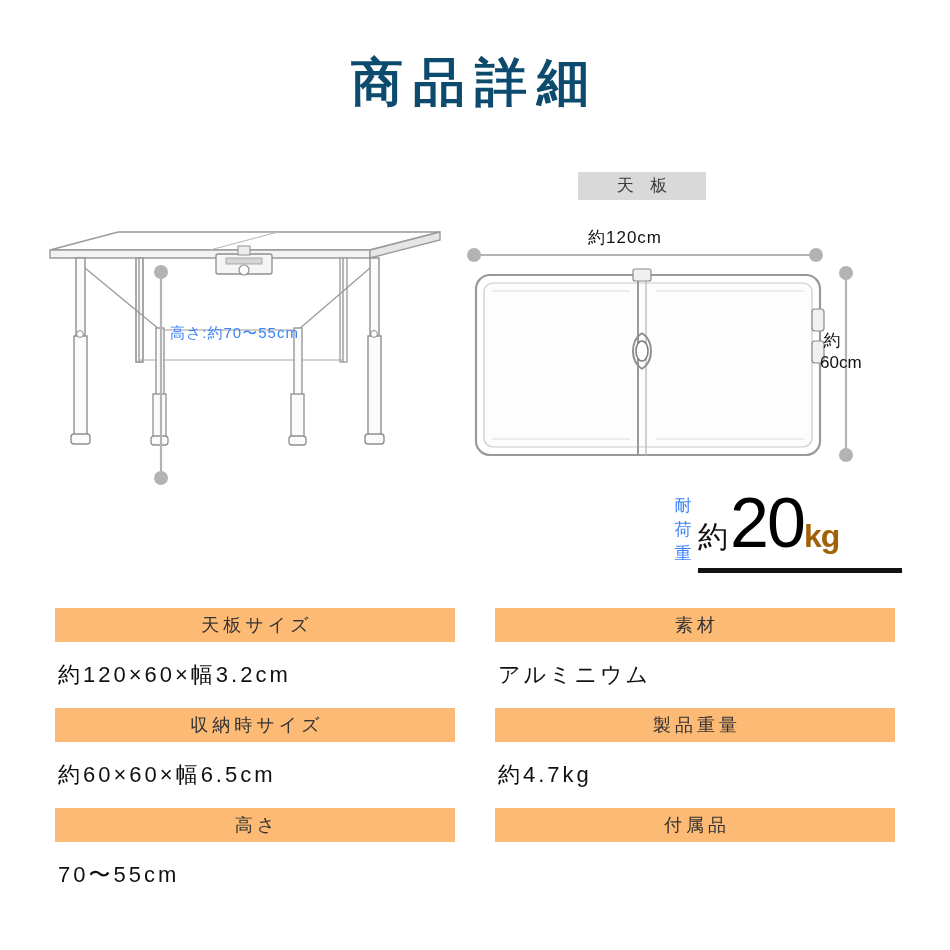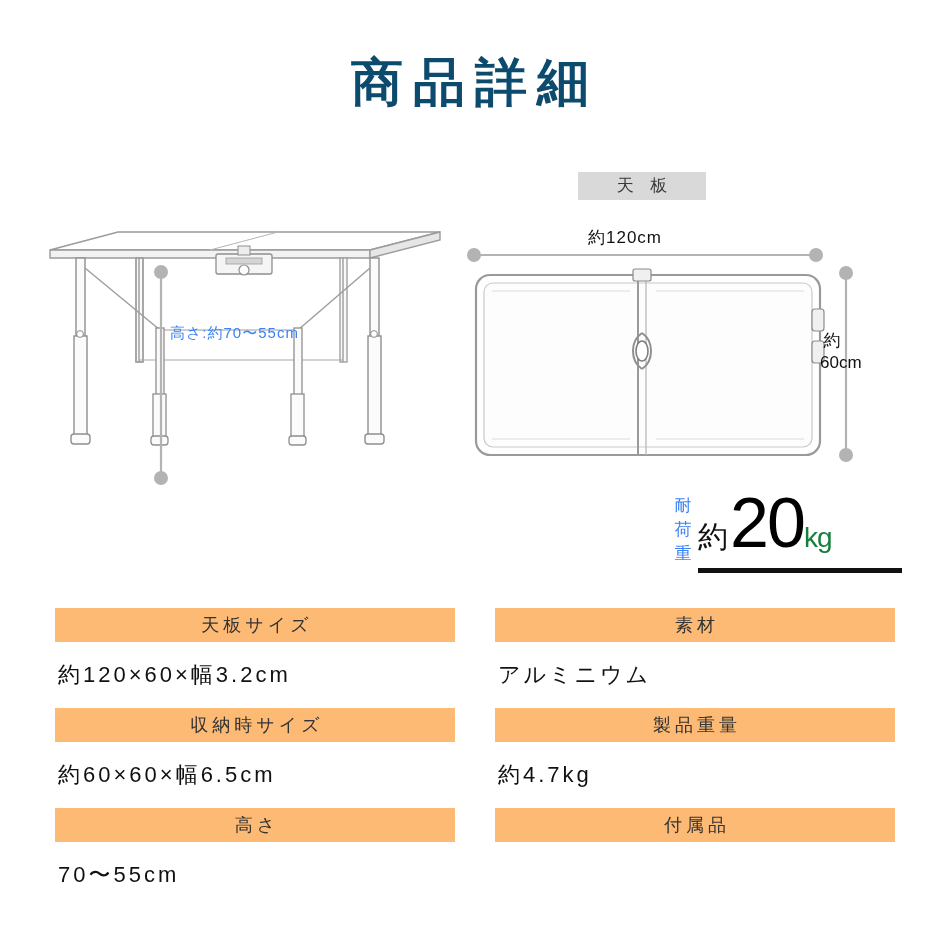--- a/index.html
+++ b/index.html
@@ -124,23 +124,23 @@
     margin-right: 2px;
   }
   .load-num {
     font-size: 70px;
     font-weight: normal;
     letter-spacing: -2px;
     color: #000;
     line-height: 70px;
   }
   .load-unit {
-    font-size: 28px;
-    font-weight: normal;
-    color: #15803d;
+    font-size: 32px;
+    font-weight: bold;
+    color: #a16207;
     letter-spacing: -1px;
   }
   .load-underline {
     position: absolute;
     left: 26px;
     top: 76px;
     width: 204px;
     height: 5px;
     background: #111;
   }

